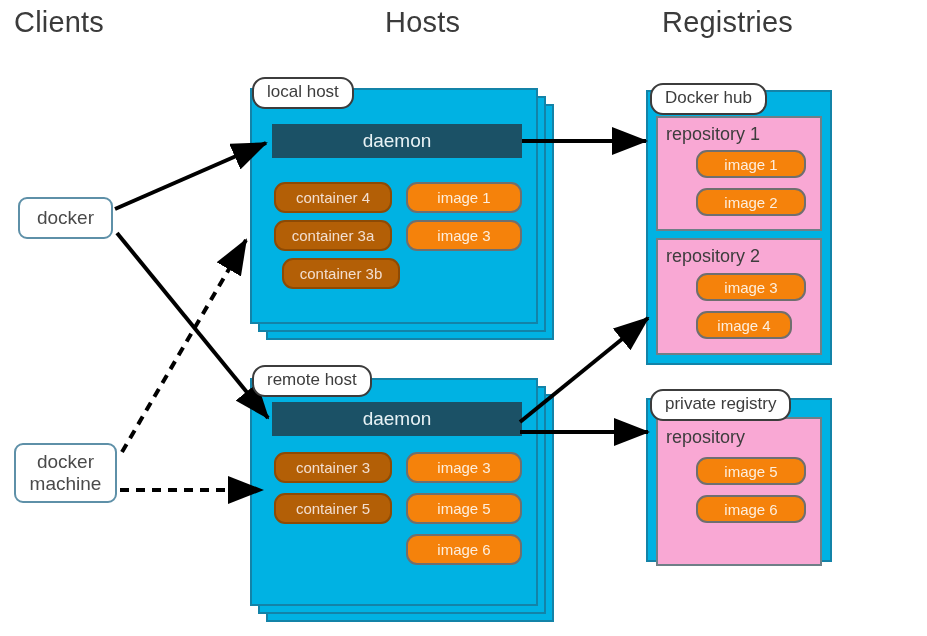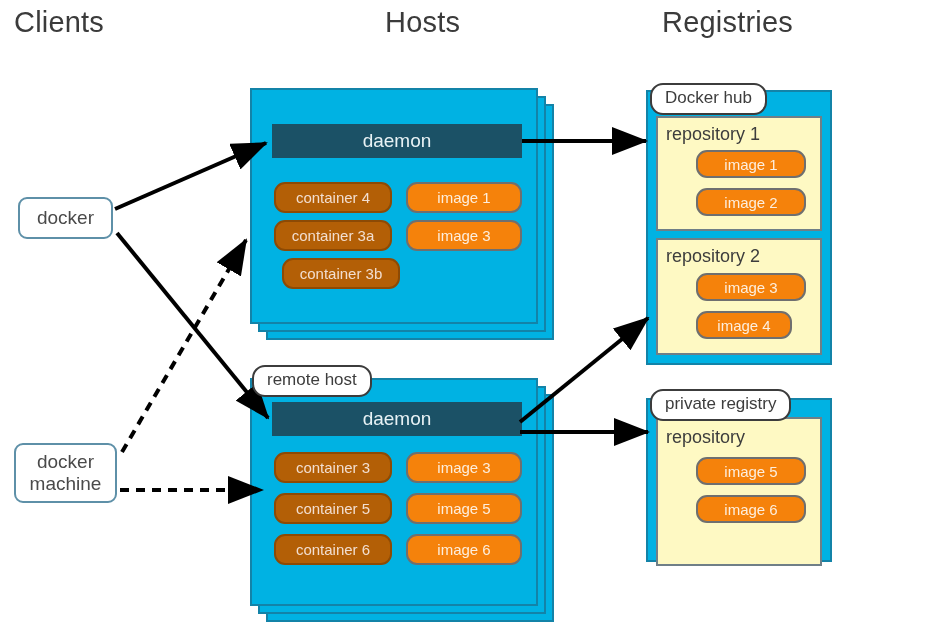--- a/index.html
+++ b/index.html
@@ -111,21 +111,21 @@
 
   
   .registry {
     position: absolute;
     background: #00b2e3;
     border: 2px solid #1383a8;
     box-sizing: border-box;
   }
   .repo-panel {
     position: absolute;
-    background: #fef9c3;
+    background: #f9a8d4;
     border: 2px solid #6f7f87;
     box-sizing: border-box;
   }
   .repo-title {
     position: absolute;
     font-size: 18px;
     color: #3d3d3d;
     white-space: nowrap;
   }
 
@@ -177,39 +177,39 @@
       <span>container 3b</span>
     </div>
 
     <div class="pill image" style="left:156px; top:94px; width:116px; height:31px;">
       <span>image 1</span>
     </div>
     <div class="pill image" style="left:156px; top:132px; width:116px; height:31px;">
       <span>image 3</span>
     </div>
 
+    <div class="tab-label" style="left:2px; top:-11px;">
+      <span>local host</span>
+    </div>
   </div>
 
   <div class="host-stack" style="left:250px; top:378px; width:330px; height:250px;">
     <div class="host-layer" style="left:16px; top:16px; width:288px; height:228px;"></div>
     <div class="host-layer" style="left:8px; top:8px; width:288px; height:228px;"></div>
     <div class="host-face" style="width:288px; height:228px;"></div>
 
     <div class="daemon" style="left:22px; top:24px; width:250px; height:34px;">
       <span>daemon</span>
     </div>
 
     <div class="pill container" style="left:24px; top:74px; width:118px; height:31px;">
       <span>container 3</span>
     </div>
     <div class="pill container" style="left:24px; top:115px; width:118px; height:31px;">
       <span>container 5</span>
-    </div>
-    <div class="pill container" style="left:24px; top:156px; width:118px; height:31px;">
-      <span>container 6</span>
     </div>
 
     <div class="pill image" style="left:156px; top:74px; width:116px; height:31px;">
       <span>image 3</span>
     </div>
     <div class="pill image" style="left:156px; top:115px; width:116px; height:31px;">
       <span>image 5</span>
     </div>
     <div class="pill image" style="left:156px; top:156px; width:116px; height:31px;">
       <span>image 6</span>

